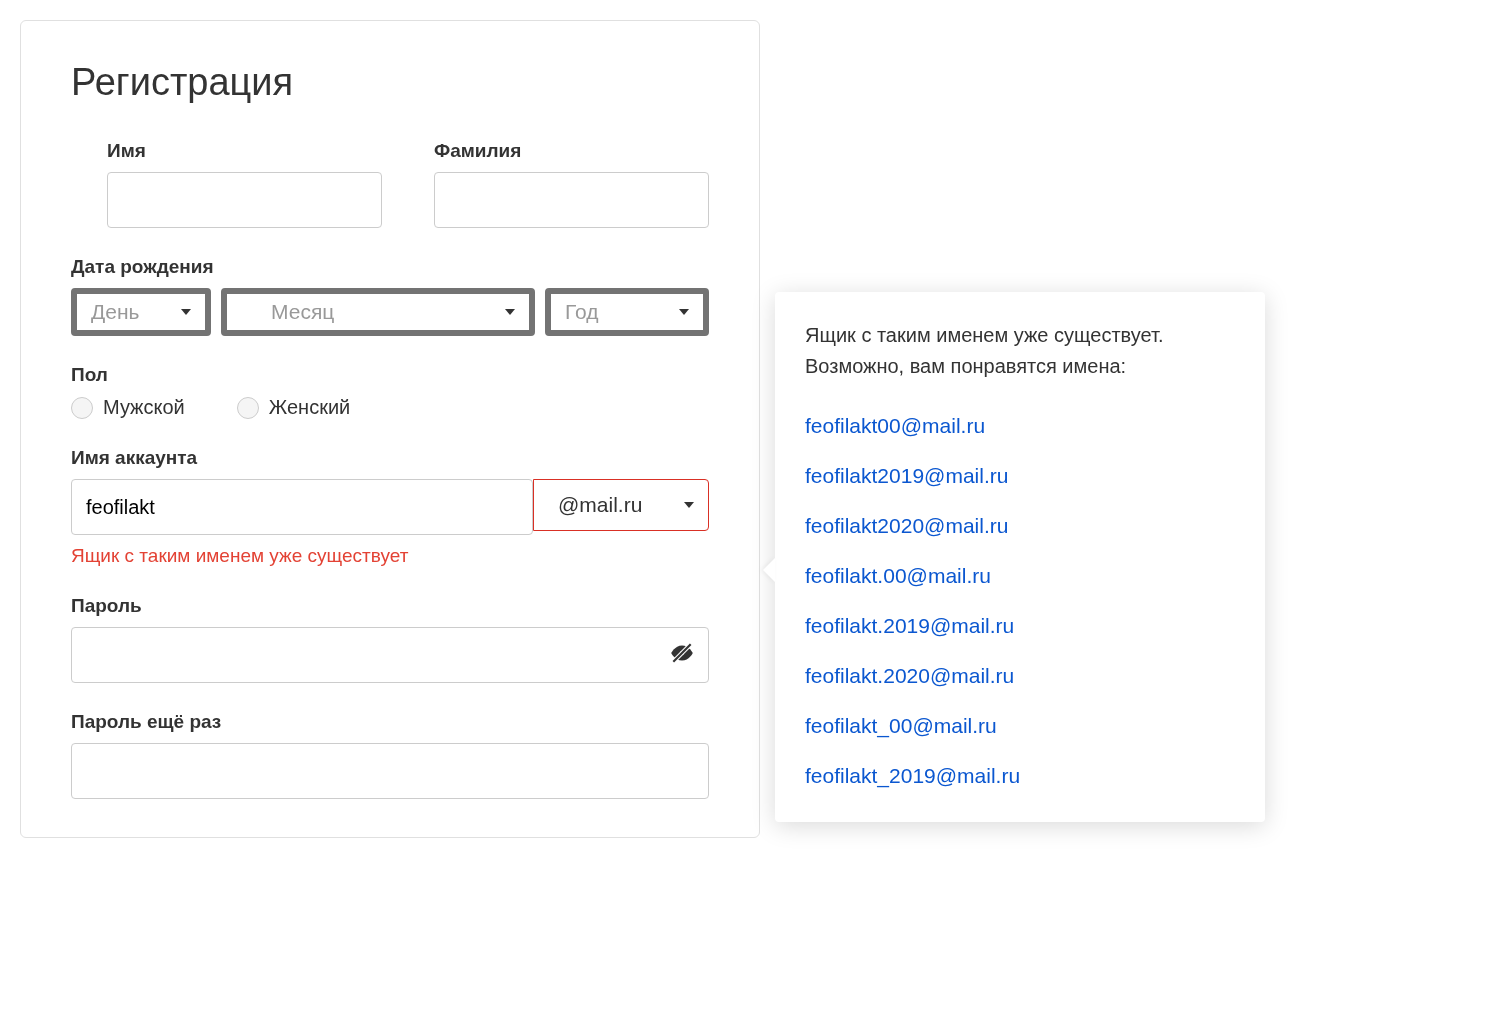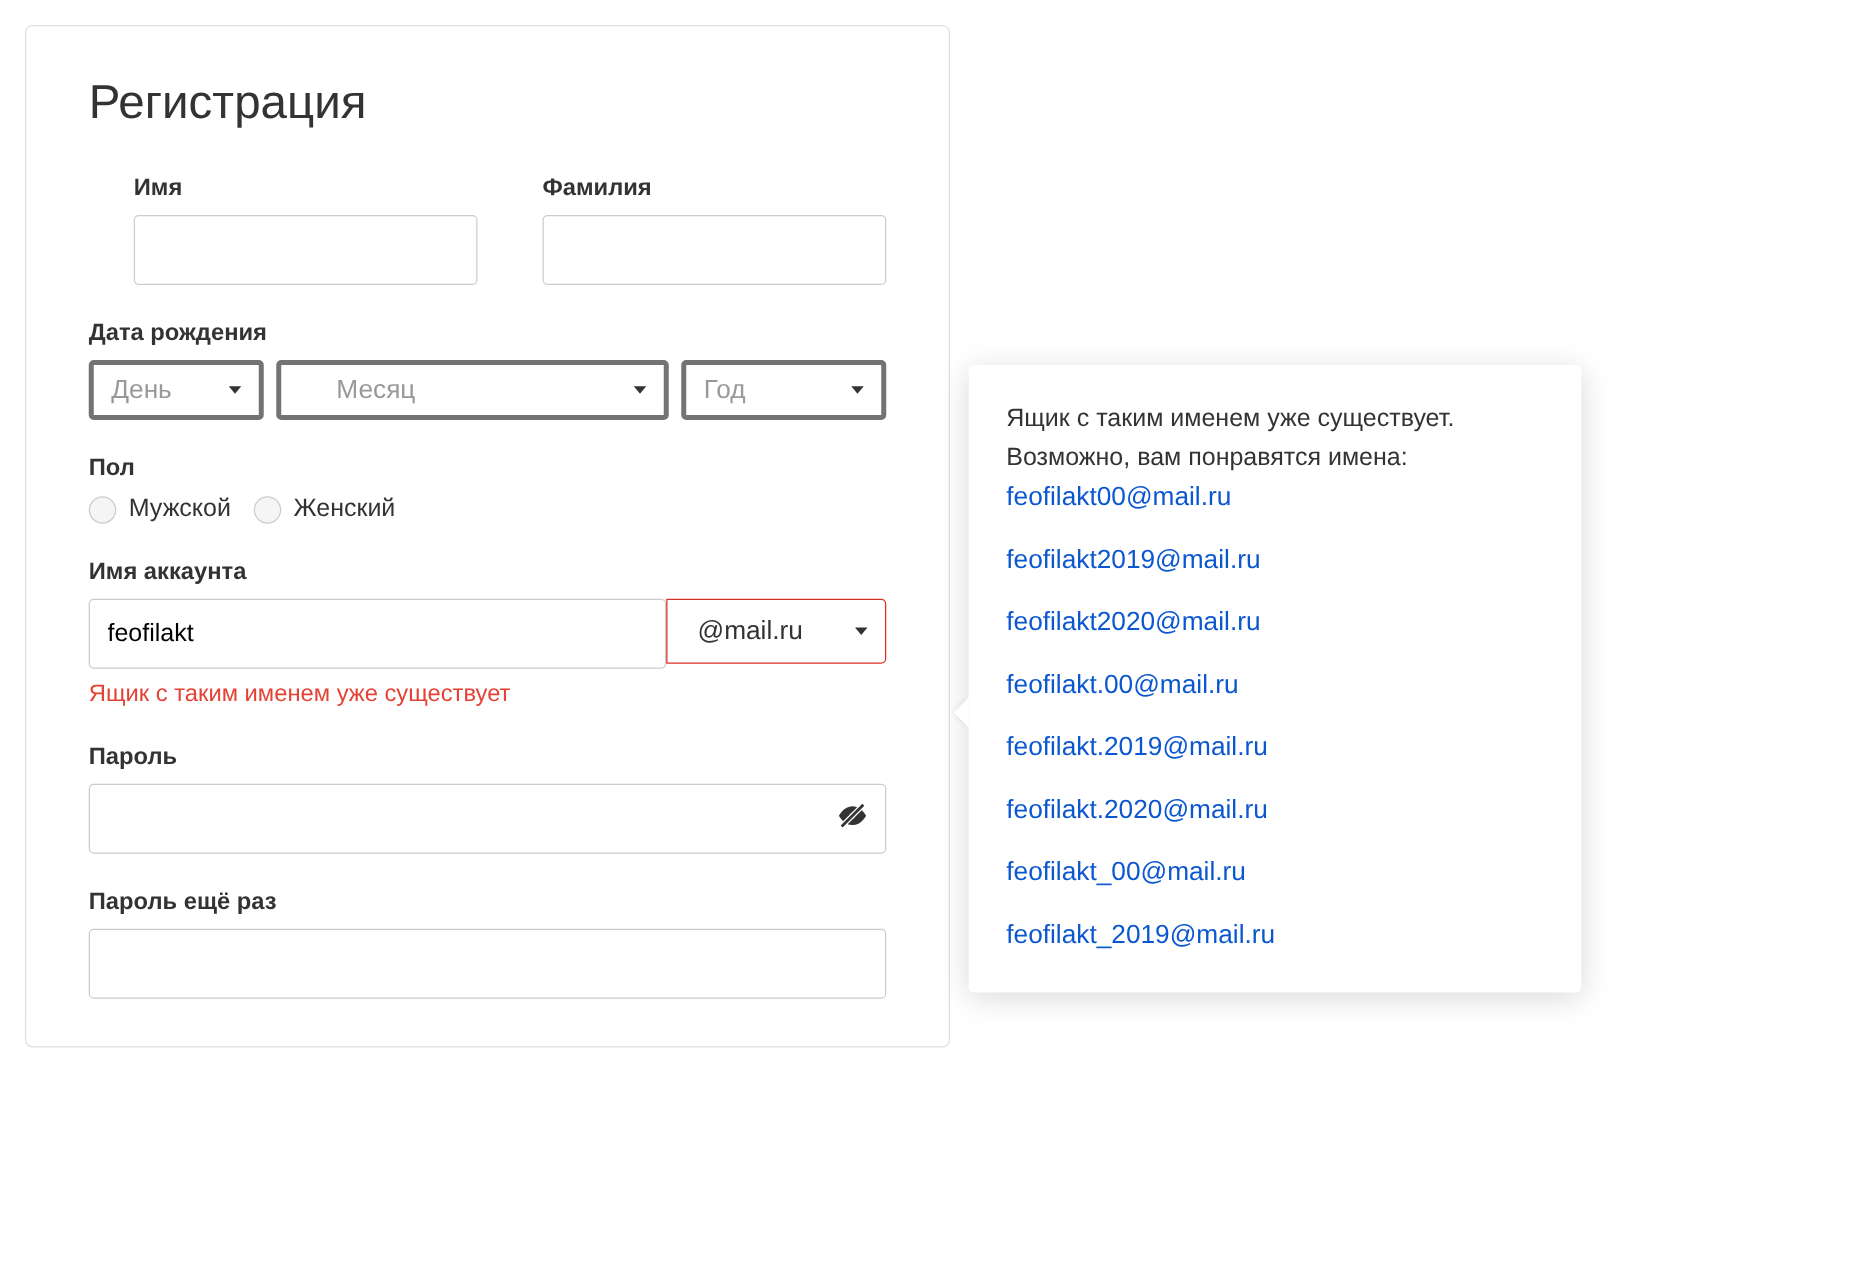--- a/index.html
+++ b/index.html
@@ -61,21 +61,21 @@
       width: 100%;
       outline: none;
     }
     .dob-row {
       display: flex;
       gap: 10px;
     }
     .select-box {
       position: relative;
       height: 48px;
-      border: 4px solid #737373;
+      border: 6px solid #737373;
       border-radius: 4px;
       display: flex;
       align-items: center;
       padding: 0 14px;
       cursor: pointer;
       background: #fff;
     }
     .select-day { width: 140px; }
     .select-month { flex: 1; padding-left: 44px; }
     .select-year { width: 164px; }
@@ -89,21 +89,21 @@
       top: 50%;
       transform: translateY(-50%);
       width: 0;
       height: 0;
       border-left: 5px solid transparent;
       border-right: 5px solid transparent;
       border-top: 6px solid #333;
     }
     .gender-row {
       display: flex;
-      gap: 18px;
+      gap: 52px;
       margin-top: 4px;
     }
     .radio-opt {
       display: flex;
       align-items: center;
       gap: 10px;
       cursor: pointer;
     }
     .radio-circle {
       width: 22px;
@@ -179,21 +179,21 @@
       height: 0;
       border-top: 12px solid transparent;
       border-bottom: 12px solid transparent;
       border-right: 12px solid #fff;
       filter: drop-shadow(-2px 0 2px rgba(0,0,0,0.06));
     }
     .popup-text {
       font-size: 20px;
       color: #333;
       line-height: 1.55;
-      margin-bottom: 4px;
+      margin-bottom: 32px;
     }
     .suggestion {
       display: block;
       font-size: 21px;
       color: #0b57d0;
       margin-bottom: 26px;
       cursor: pointer;
       text-decoration: none;
     }
     .suggestion:last-child {

